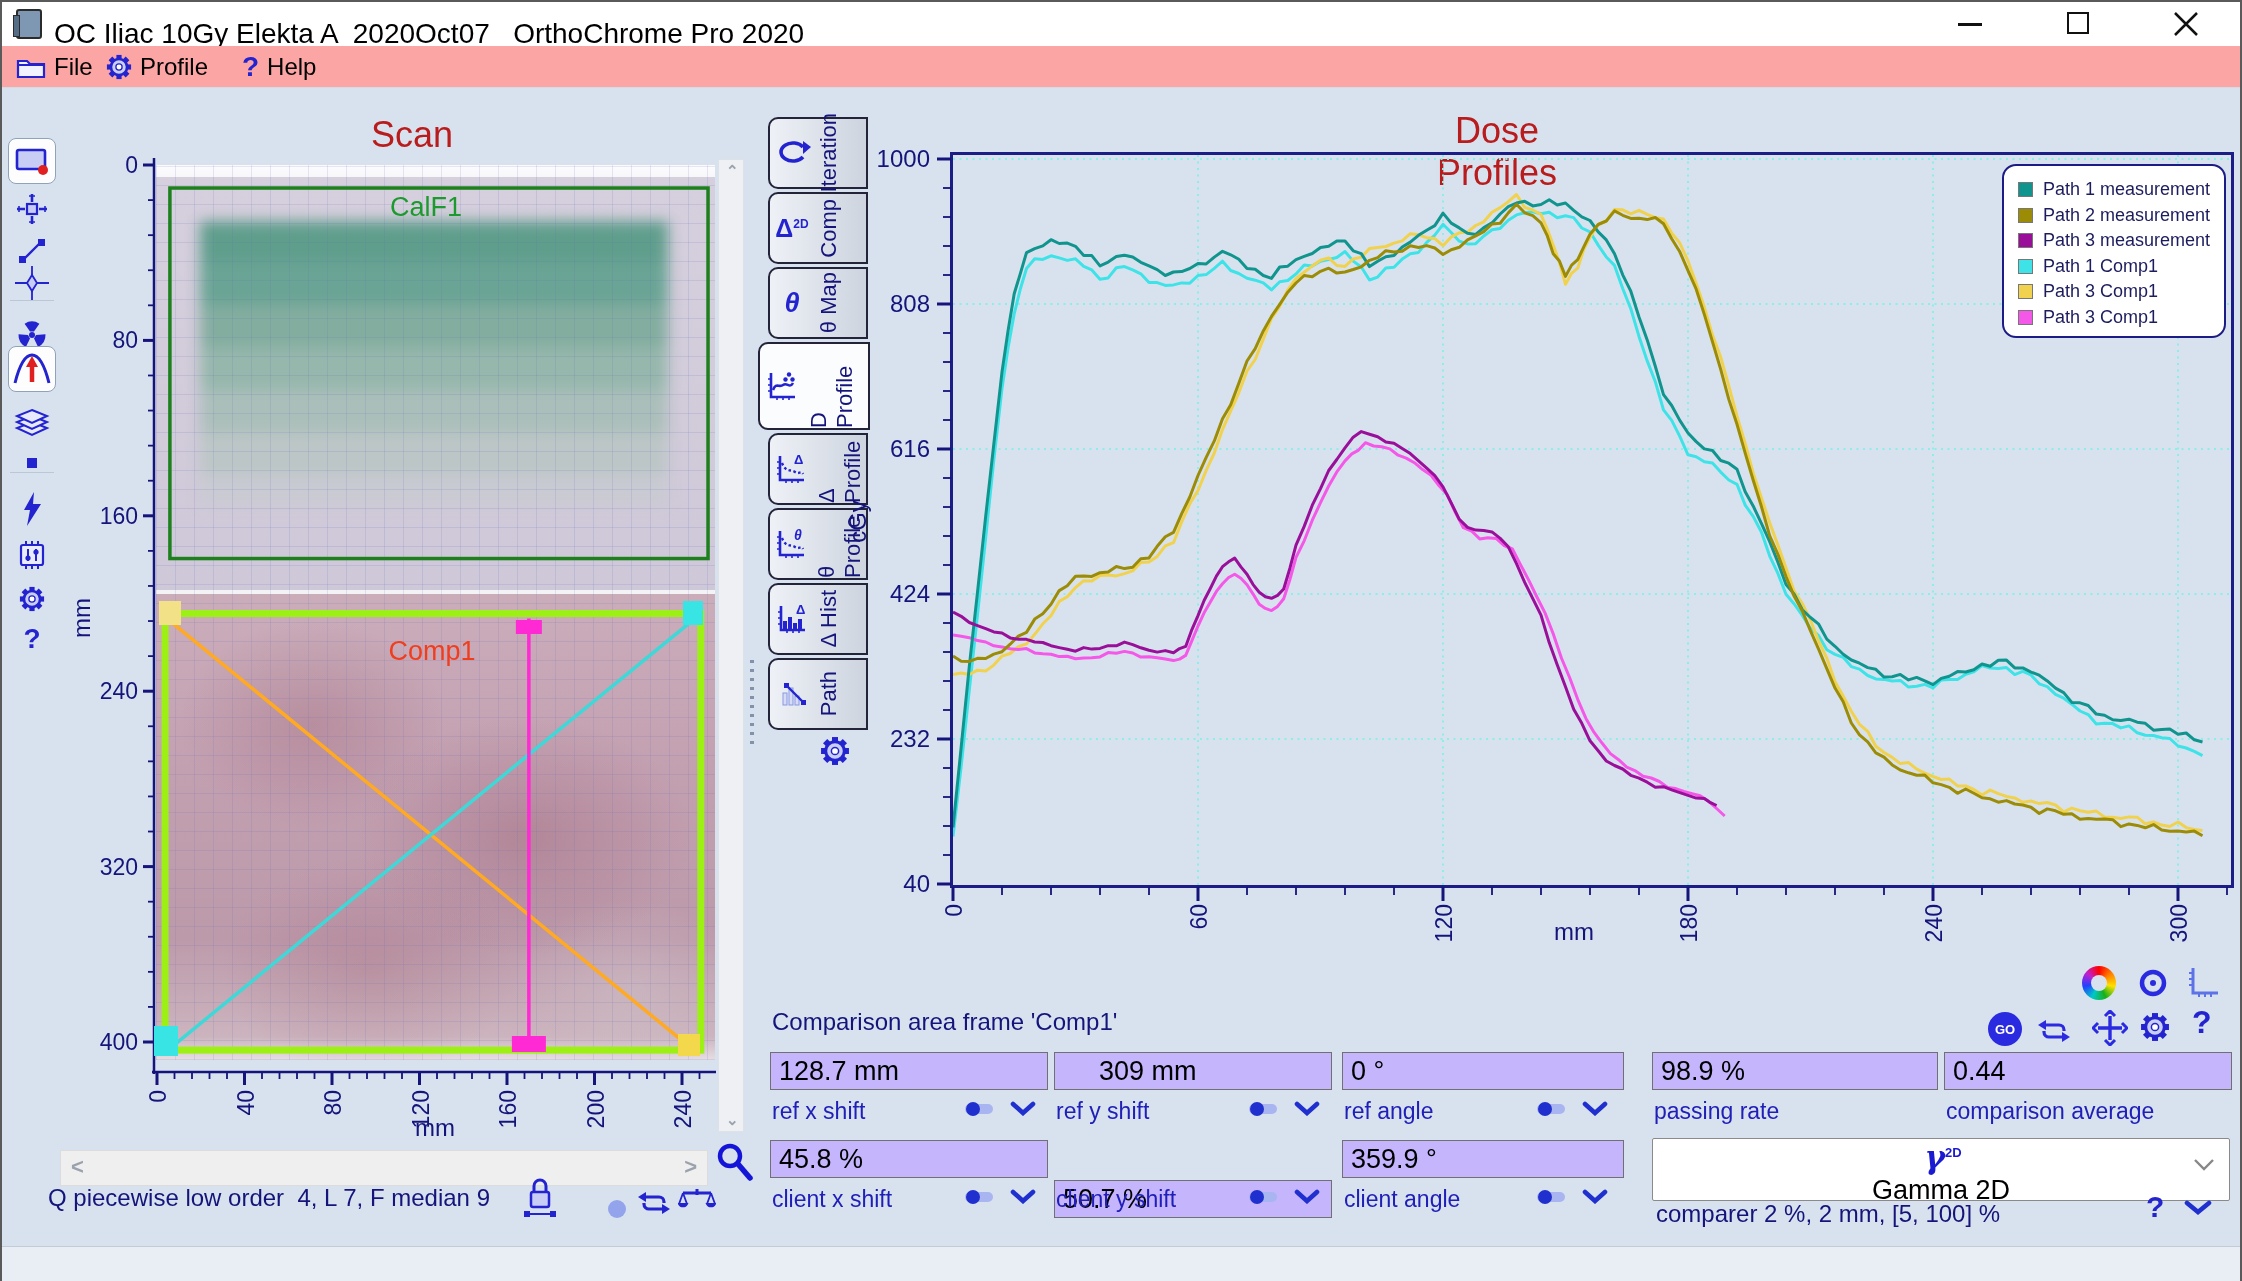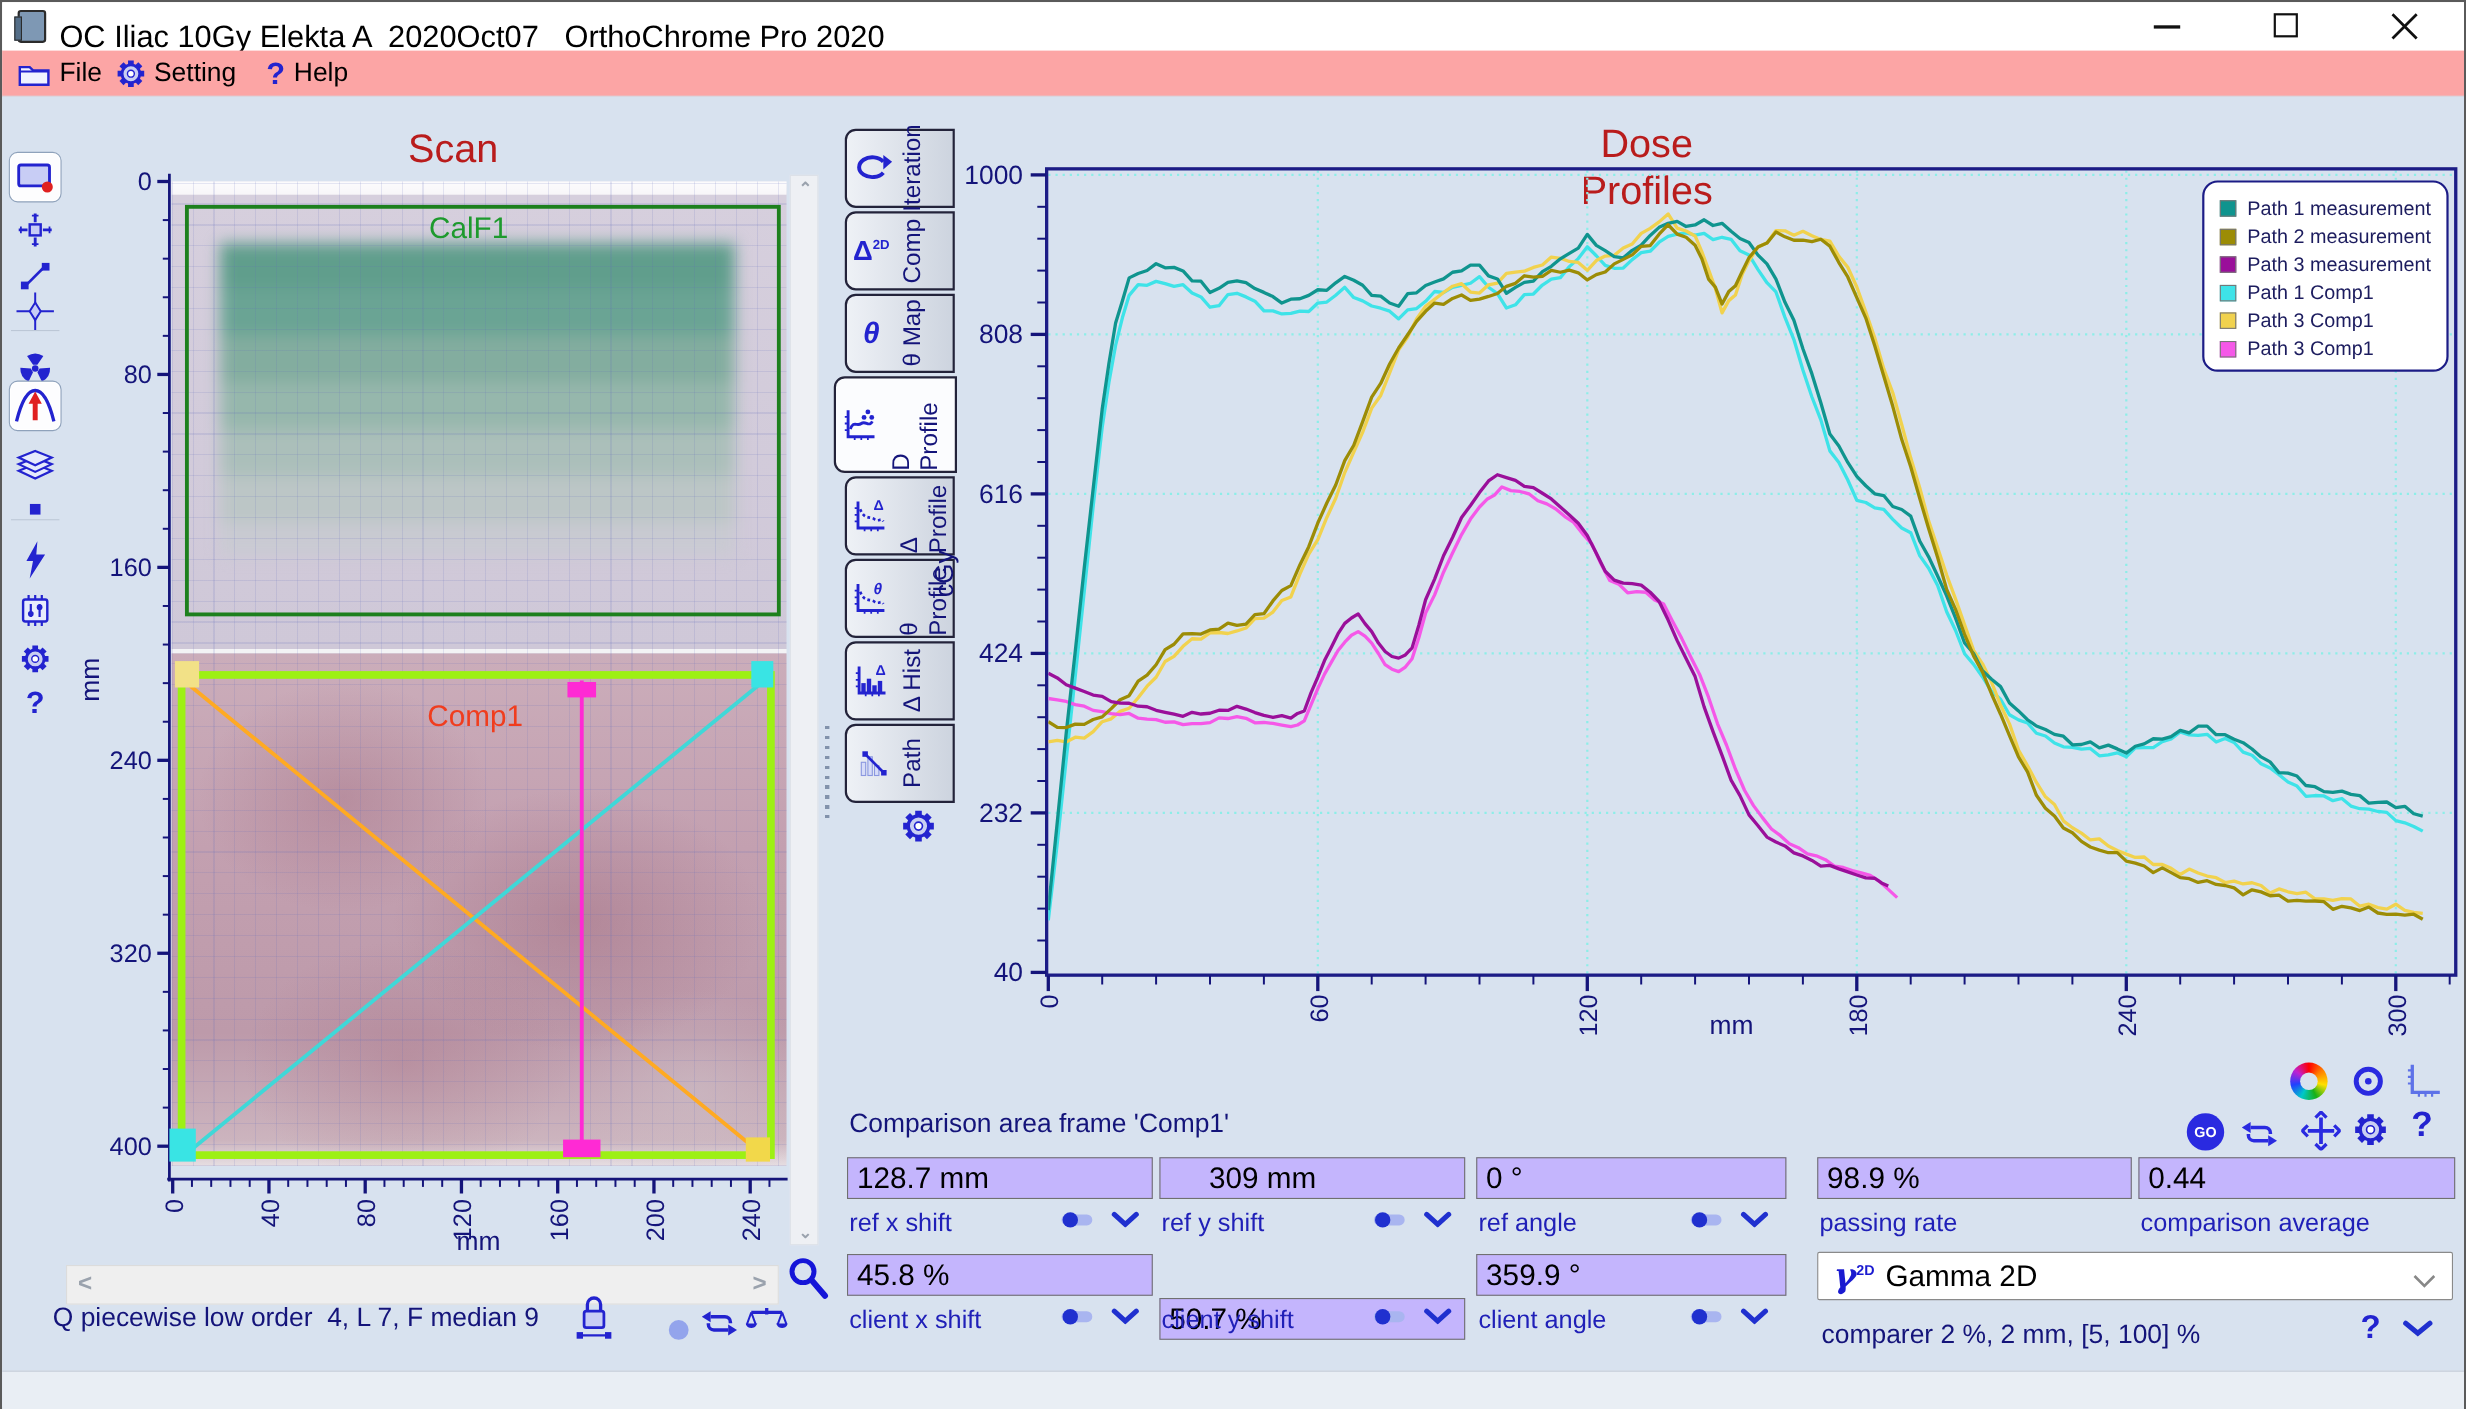--- a/index.html
+++ b/index.html
@@ -66,22 +66,22 @@
   #legend { position:absolute; left:2000px; top:76px; width:224px; height:174px; background:#fff;
             border:2px solid #1c1c86; border-radius:14px; padding:11px 0 0 14px; }
   .leg-item { display:flex; align-items:center; gap:10px; height:25.5px; }
   .leg-sw { width:15px; height:15px; border:1px solid #777; }
   .leg-tx { font-size:18px; color:#1c1c5e; }
   
   .cfield { position:absolute; height:38px; background:#c4b5fd; border:1.6px solid #707070;
             font-size:27px; color:#000; font-family:"Liberation Sans",sans-serif; padding:0 0 0 8px; }
   .clabel { position:absolute; font-size:23px; color:#2020b8; }
   .heading { position:absolute; font-size:24px; color:#14147a; }
-  .dropdown { position:absolute; left:1650px; top:1050px; width:578px; height:44px; background:#fff;
-              border:1.6px solid #8a8a8a; border-radius:2px; display:flex; align-items:center; cursor:pointer; }
+  .dropdown { position:absolute; left:1650px; top:1050px; width:578px; height:63px; background:#fff;
+              border:1.6px solid #8a8a8a; border-radius:2px; display:flex; align-items:center; cursor:pointer;flex-direction:column; }
   .gamma { font-size:31px; font-weight:bold; font-style:italic; color:#1a1ad0;
            font-family:"DejaVu Serif",serif; margin:0 10px 0 14px; }
   .gamma sup { font-size:13px; font-style:normal; font-family:"Liberation Sans",sans-serif; }
   .dd-value { font-size:27px; color:#000; }
   .note { position:absolute; font-size:24px; color:#14147a; }
   .qmark { font-weight:bold; color:#2323cf; cursor:pointer; }
   .go-btn { position:absolute; width:34px; height:34px; border-radius:50%; background:#2a2ae0; color:#fff;
             font-size:13px; font-weight:bold; display:flex; align-items:center; justify-content:center; cursor:pointer; }
   .colorwheel { position:absolute; width:34px; height:34px; border-radius:50%;
             background:conic-gradient(#f00,#ff8000,#ffe000,#18b018,#00c8c8,#2040ff,#c020d0,#f00); }
@@ -129,21 +129,21 @@
             <line x1="13" y1="19.5" x2="13" y2="25.09" stroke="#2323cf" stroke-width="5.2"></line>
             <line x1="8.403805922287441" y1="17.59619407771256" x2="4.45107901545464" y2="21.54892098454536" stroke="#2323cf" stroke-width="5.2"></line>
             <line x1="6.5" y1="13" x2="0.9100000000000001" y2="13.000000000000002" stroke="#2323cf" stroke-width="5.2"></line>
             <line x1="8.40380592228744" y1="8.403805922287441" x2="4.4510790154546385" y2="4.45107901545464" stroke="#2323cf" stroke-width="5.2"></line>
             <line x1="12.999999999999998" y1="6.5" x2="12.999999999999998" y2="0.9100000000000001" stroke="#2323cf" stroke-width="5.2"></line>
             <line x1="17.596194077712557" y1="8.40380592228744" x2="21.548920984545358" y2="4.4510790154546385" stroke="#2323cf" stroke-width="5.2"></line>
             <circle cx="13" cy="13" r="8.06" fill="#c9cff2" stroke="#2323cf" stroke-width="2.6"></circle>
             <circle cx="13" cy="13" r="3.12" fill="#fff" stroke="#2323cf" stroke-width="1.3"></circle>
           </svg>
         </span>
-        <span>Setting</span>
+        <span>Profile</span>
       </div>
       <div class="menu-item" style="left: 240px;">
         <span class="icon">
           <span class="qmark" style="font-size:28px;">?</span>
         </span>
         <span>Help</span>
       </div>
     </div>
 
   <div class="content">

